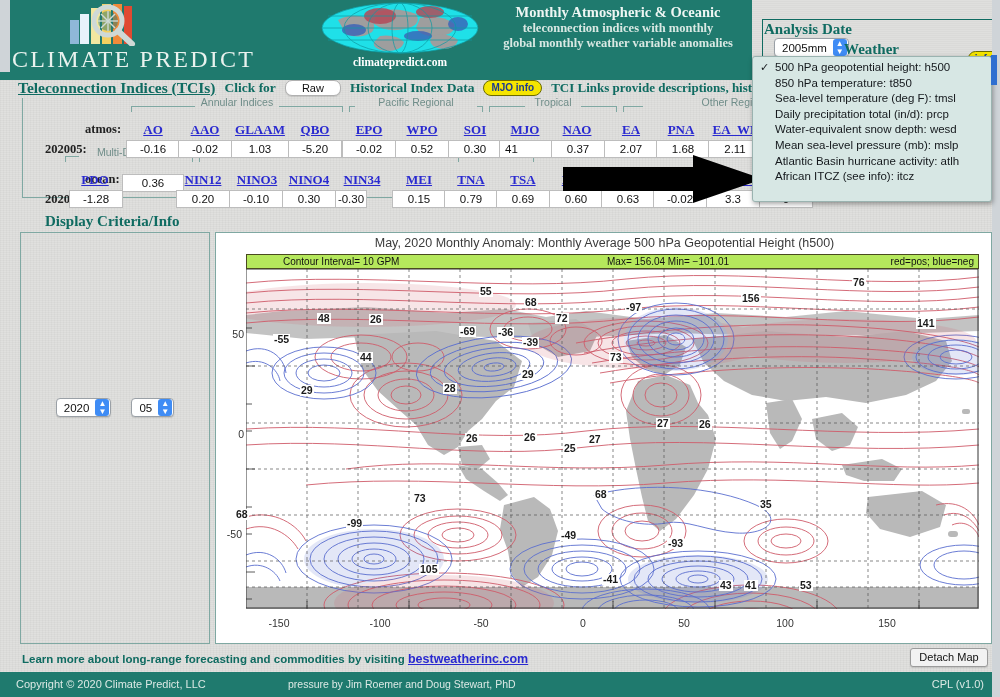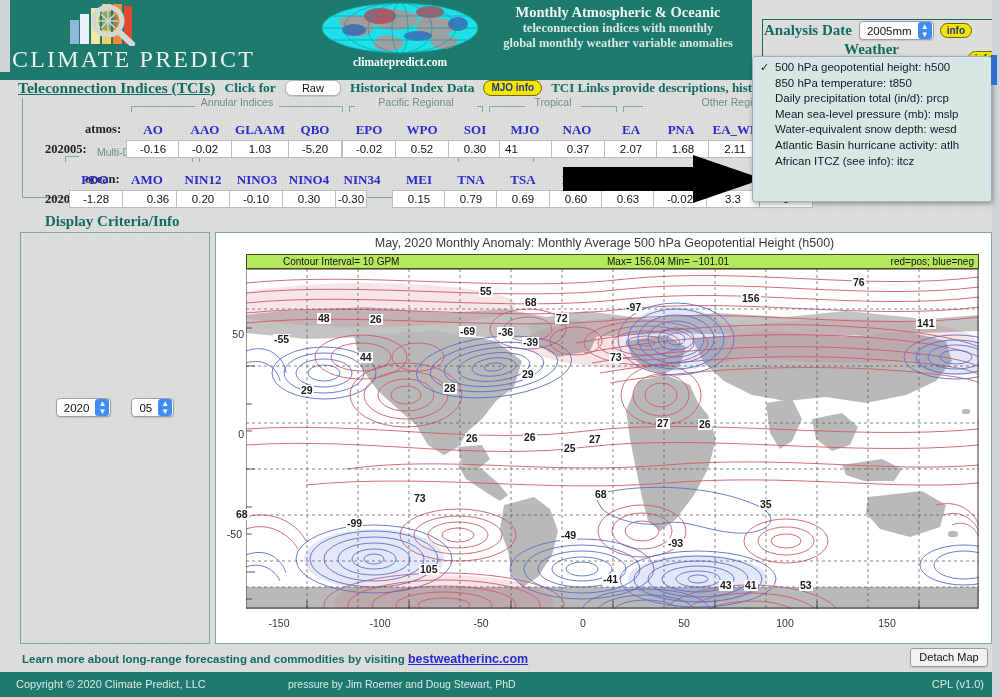--- a/index.html
+++ b/index.html
@@ -65,21 +65,21 @@
   }
   #selections-title {
     position:absolute; left:0; top:0; width:248px; text-align:center;
     font-family:"Liberation Serif", serif; font-weight:bold; font-size:16px; color:#0f6b61;
   }
   #sel-box {
     position:absolute; left:10px; top:19px; width:232px; height:52px;
     border:1px solid #0f6b61;
   }
   .sel-row { position:absolute; display:flex; align-items:center; }
-  #sel-row-date { left: 12px; top: 21px; }
+  #sel-row-date { left: 12px; top: 21px; flex-direction: column; }
   #sel-row-var { left: 92px; top: 41px; }
   .sel-label {
     font-family:"Liberation Serif", serif; font-weight:bold; font-size:15px; color:#0f6b61;
     margin-right:7px;
   }
   .mac-select {
     display:inline-flex; align-items:center;
     height:19px; background:#fff; border:1px solid #9aa0a6; border-radius:4px;
     font-size:11.5px; color:#111; padding-left:7px; padding-right:0;
     box-shadow: 0 1px 1px rgba(0,0,0,0.12);
@@ -157,21 +157,21 @@
   .grp .lineL, .grp .lineR {
     position:absolute; top:6px; height:1px; background:#7fa8a2;
   }
   .grp .tickL, .grp .tickR { position:absolute; top:6px; width:1px; height:6px; background:#7fa8a2; }
 
   .rowlabel {
     position:absolute; font-family:"Liberation Serif", serif; font-size:12.5px; color:#222; font-weight:bold;
   }
   .idx-link {
     position:absolute; font-family:"Liberation Serif", serif; font-weight:bold; font-size:13px;
-    color:#2a2ad0; text-align:center;
+    color:#2a2ad0; text-decoration:underline; text-align:center;
   }
   .idx-val {
     position:absolute; background:#ffffff; border:1px solid #bdbdbd;
     font-family:"Liberation Sans", sans-serif; font-size:11.5px; color:#111;
     text-align:center; line-height:17px; height:18px;
   }
 
   
   #display-crit-title {
     position:absolute; left:45px; top:213px;
@@ -333,23 +333,24 @@
       <span class="info-pill">info</span>
     </div>
   </div>
 
   <div id="var-dropdown">
     <div id="dd-scroll-edge"></div>
     <div class="dd-item">
       <span class="chk">✓</span>
       <span>500 hPa geopotential height: h500</span></div>
     <div class="dd-item"><span>850 hPa temperature: t850</span></div>
+    <div class="dd-item"><span>Sea-level temperature (deg F): tmsl</span></div>
     <div class="dd-item"><span>Daily precipitation total (in/d): prcp</span></div>
+    <div class="dd-item"><span>Water-equivalent snow depth: wesd</span></div>
     <div class="dd-item"><span>Mean sea-level pressure (mb): mslp</span></div>
-    <div class="dd-item"><span>Water-equivalent snow depth: wesd</span></div>
     <div class="dd-item"><span>Atlantic Basin hurricane activity: atlh</span></div>
     <div class="dd-item"><span>African ITCZ (see info): itcz</span></div>
   </div>
 
   <div id="tci-bar"></div>
 
   <div id="tci-head">
     <span id="tci-title">Teleconnection Indices (TCIs)</span>
     <span class="tci-h-lbl">Click for</span>
     <span id="raw-btn">Raw</span>
@@ -455,21 +456,21 @@
     <div class="idx-link" style="left:372px;top:74px;width:48px">MEI</div>
     <div class="idx-link" style="left:424px;top:74px;width:48px">TNA</div>
     <div class="idx-link" style="left:476px;top:74px;width:48px">TSA</div>
     <div class="idx-link" style="left:528px;top:74px;width:48px">NAT</div>
     <div class="idx-link" style="left:579px;top:74px;width:48px">SAT</div>
     <div class="idx-link" style="left:628px;top:74px;width:54px">TASI</div>
     <div class="idx-link" style="left:684px;top:74px;width:54px">WHW</div>
     <div class="idx-link" style="left:748px;top:74px;width:48px">I</div>
 
     <div class="idx-val" style="left:46px;top:92px;width:54px">-1.28</div>
-    <div class="idx-val" style="left:99px;top:92px;width:72px">0.36</div>
+    <div class="idx-val" style="left:99px;top:76px;width:62px">0.36</div>
     <div class="idx-val" style="left:153px;top:92px;width:54px">0.20</div>
     <div class="idx-val" style="left:206px;top:92px;width:54px">-0.10</div>
     <div class="idx-val" style="left:259px;top:92px;width:54px">0.30</div>
     <div class="idx-val" style="left:312px;top:92px;width:32px">-0.30</div>
     <div class="idx-val" style="left:369px;top:92px;width:54px">0.15</div>
     <div class="idx-val" style="left:421px;top:92px;width:54px">0.79</div>
     <div class="idx-val" style="left:473px;top:92px;width:54px">0.69</div>
     <div class="idx-val" style="left:526px;top:92px;width:54px">0.60</div>
     <div class="idx-val" style="left:578px;top:92px;width:54px">0.63</div>
     <div class="idx-val" style="left:630px;top:92px;width:54px">-0.02</div>

